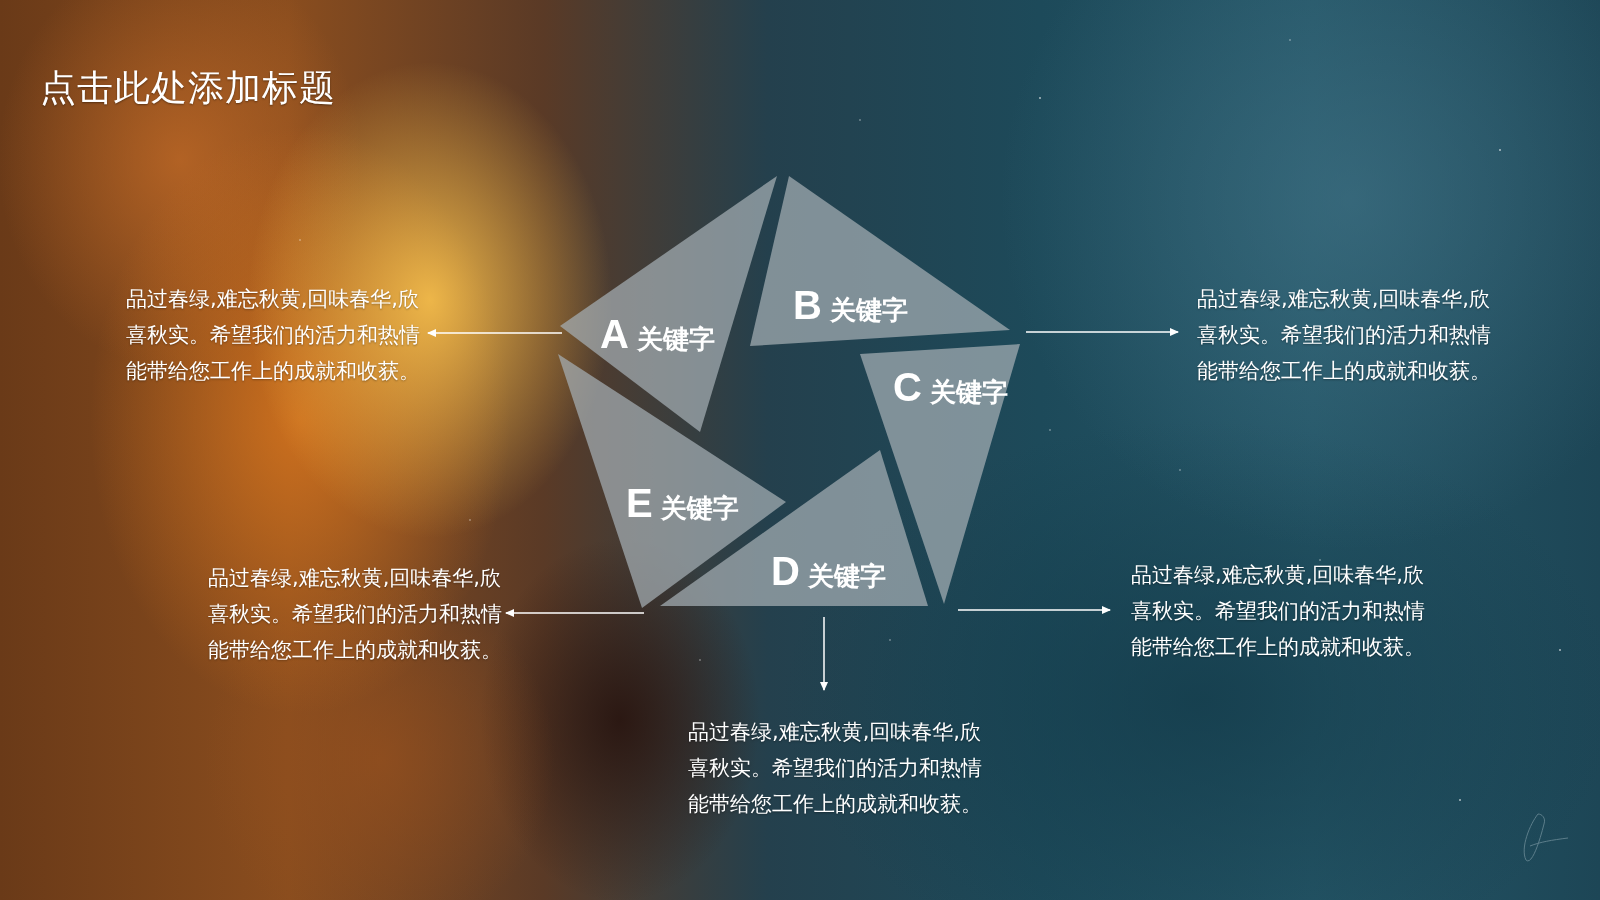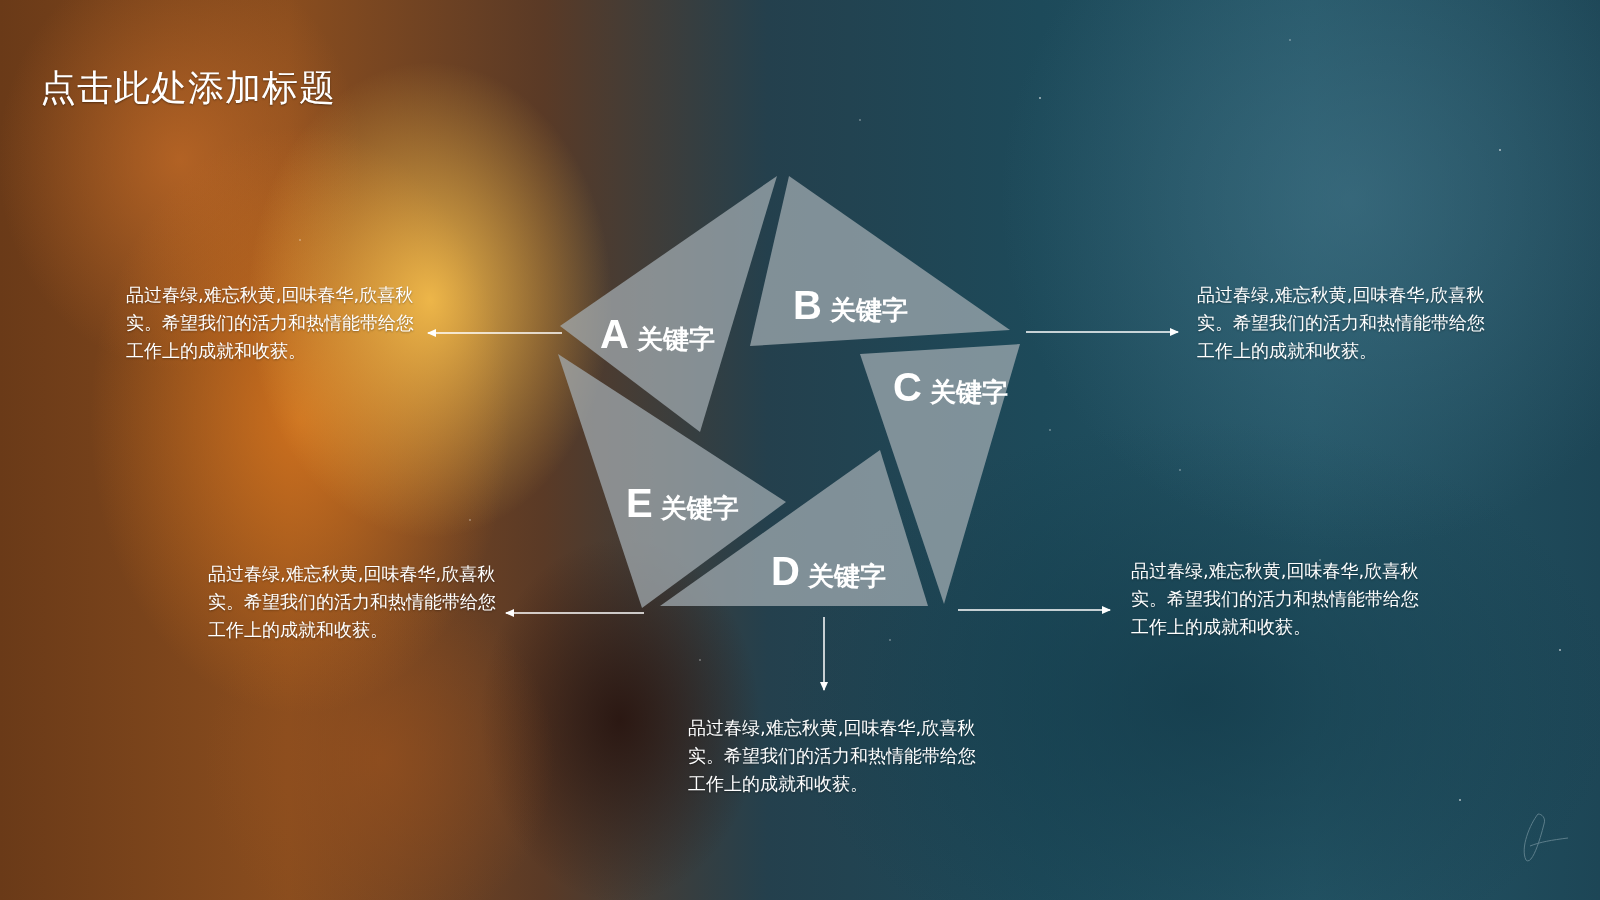--- a/index.html
+++ b/index.html
@@ -78,22 +78,22 @@
     }
     .kw .letter {
       font-size: 40px;
       margin-right: 8px;
       font-family: "Liberation Sans", sans-serif;
     }
     .desc {
       position: absolute;
       width: 300px;
       color: #ffffff;
-      font-size: 18px;
-      line-height: 28px;
+      font-size: 21px;
+      line-height: 36px;
       text-shadow: 0 1px 2px rgba(0,0,0,0.35);
     }
     .watermark {
       position: absolute;
       left: 1500px;
       top: 810px;
       width: 70px;
       height: 60px;
       opacity: 0.35;
     }

